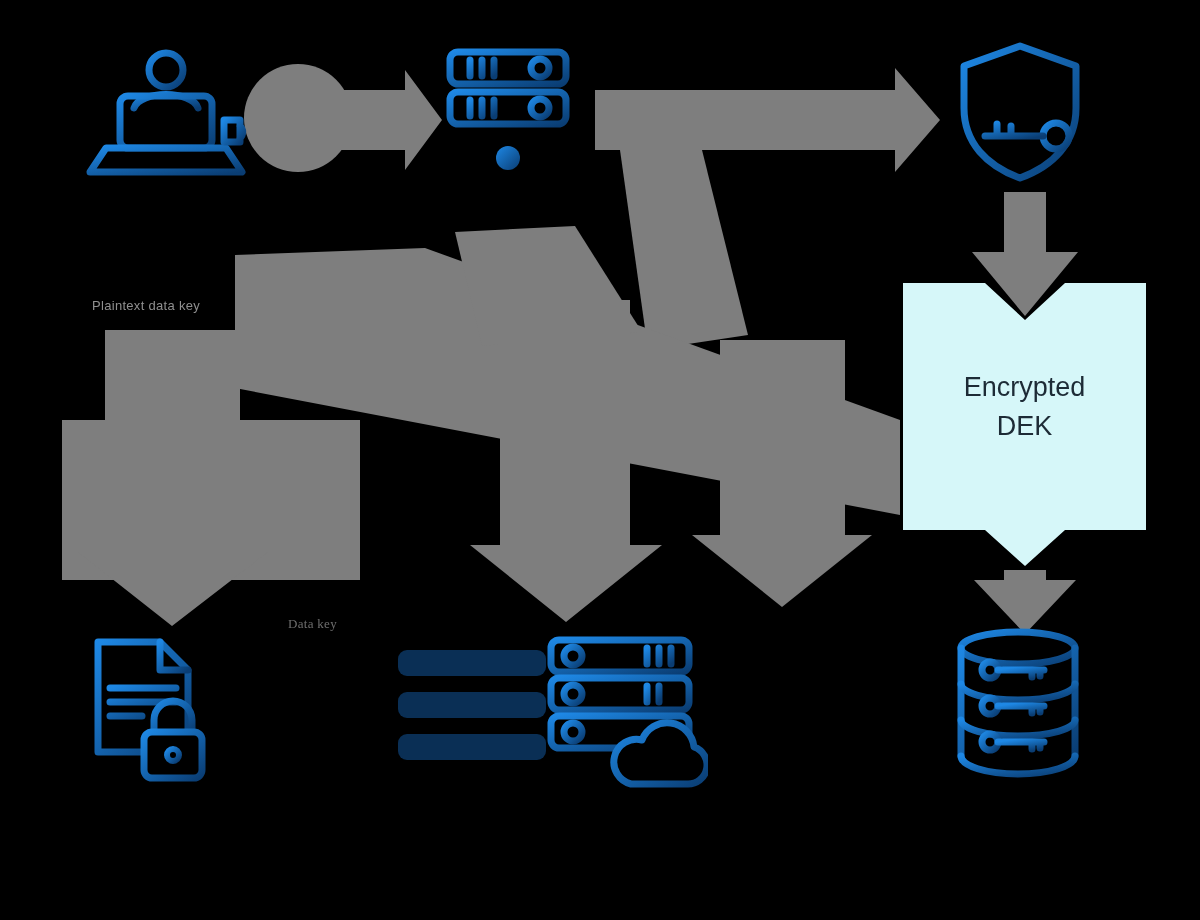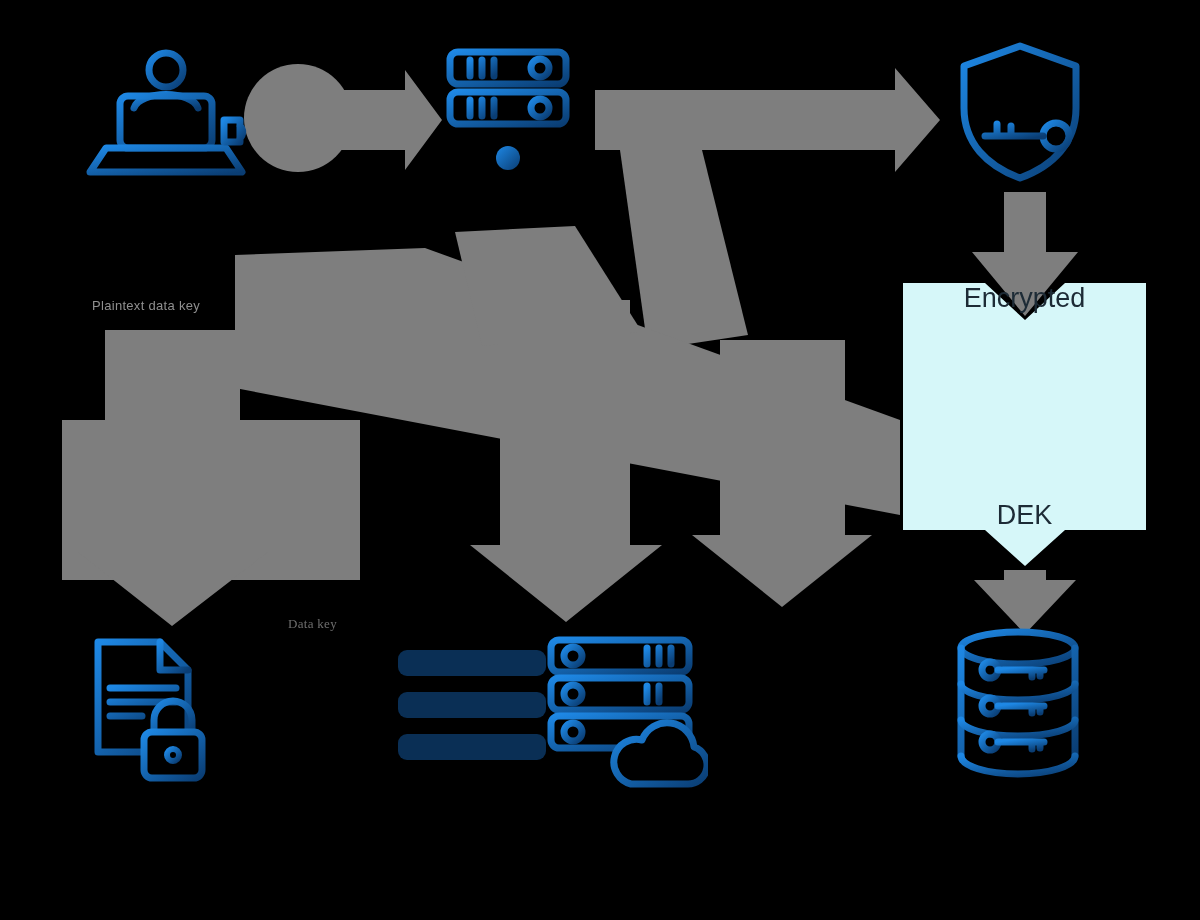--- a/index.html
+++ b/index.html
@@ -8,21 +8,21 @@
     width:1200px;height:920px;
     background:var(--canvas-bg,#000);
     overflow:hidden;
     font-family:"Liberation Sans",sans-serif;
   }
   .abs{position:absolute;}
   .layer{position:absolute;left:0;top:0;}
   .node svg{display:block;width:100%;height:100%;}
   .dek-box-text{
     position:absolute;left:903px;top:283px;width:243px;height:248px;
-    display:flex;flex-direction:column;align-items:center;justify-content:space-between;
+    display:flex;flex-direction:column;align-items:center;justify-content:center;
     gap:8px;color:var(--dek-text,#1d2b36);
     font-size:27px;line-height:1.15;text-align:center;z-index:5;
   }
   .faint-label{
     position:absolute;font-size:13px;letter-spacing:.3px;z-index:6;
     color:var(--label-gray,#8f8f8f);white-space:nowrap;text-align:center;
   }
   .faint-label.darker{color:#6e6e6e;font-family:Liberation Serif, serif;}
   .node{z-index:4;}
   .shadow-stack{z-index:3;}

